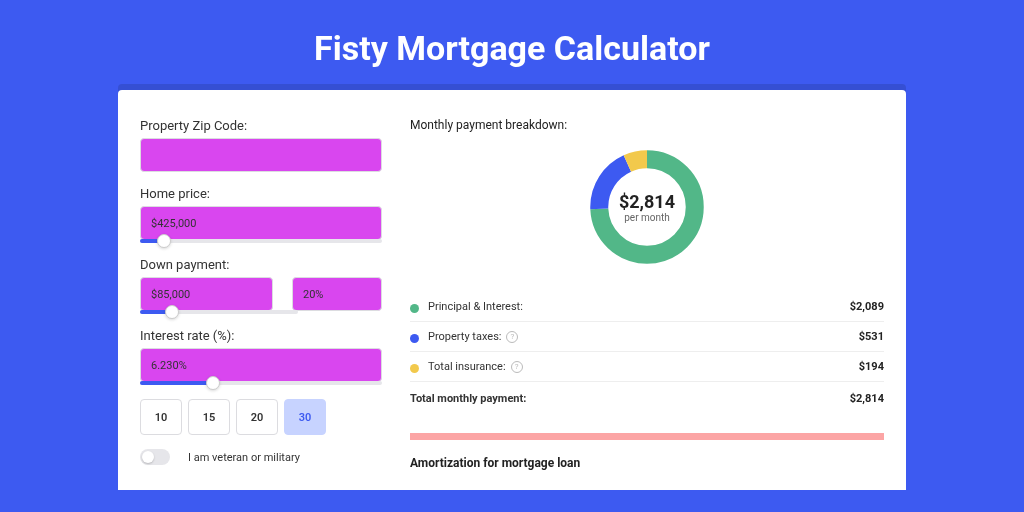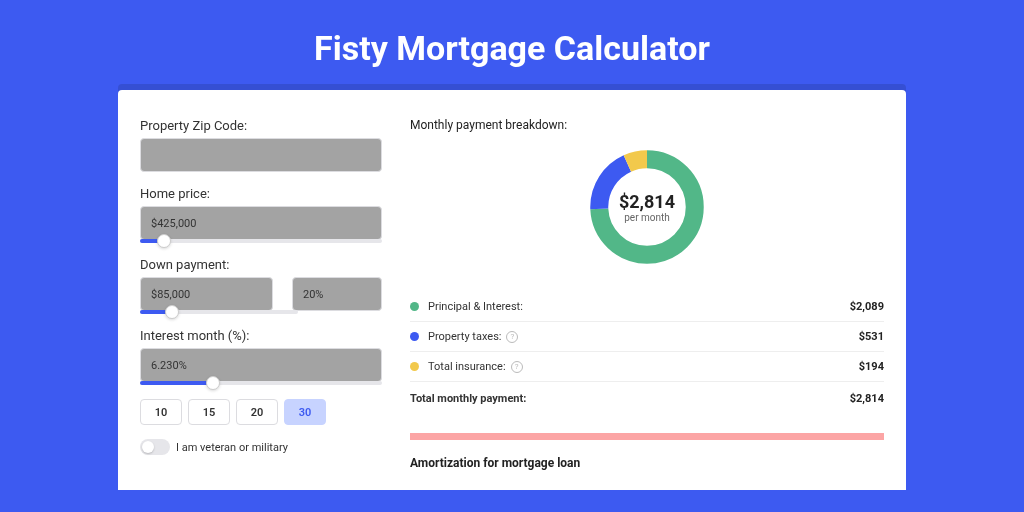--- a/index.html
+++ b/index.html
@@ -4,42 +4,42 @@
 <style>
 *{box-sizing:border-box;margin:0;padding:0;font-family:-apple-system,BlinkMacSystemFont,'Segoe UI',Roboto,Arial,sans-serif}
 body{width:1024px;height:512px;background:#3d5af1;overflow:hidden}
 .outer{width:1024px;height:512px;position:relative}
 h1{color:#fff;font-size:34px;font-weight:700;text-align:center;padding:28px 0 22px}
 .card{background:#fff;width:788px;margin:0 auto;border-radius:4px 4px 0 0;padding:28px 22px 0;display:flex;gap:28px;min-height:400px;box-shadow:0 -6px 0 rgba(0,0,0,.12)}
 .left{width:242px;flex-shrink:0}
 .right{flex:1}
 .field{margin-bottom:14px}
 .label{font-size:13px;color:#333;margin-bottom:5px;display:block}
-.input,.input-split input{width:100%;border:1px solid #dcdce0;border-radius:4px;height:34px;padding:0 10px;font-size:11px;color:#333;background:#a3a3a3}
+.input,.input-split input{width:100%;border:1px solid #dcdce0;border-radius:4px;height:34px;padding:0 10px;font-size:11px;color:#333;background:#d946ef}
 .input-split{display:flex;gap:19px}
 .input-split .wide{flex:1}
 .input-split .narrow{width:90px}
 .slider{position:relative;height:4px;background:#e6e6ea;border-radius:2px;margin-top:-1px}
 .slider-fill{position:absolute;height:100%;background:#3d5af1;border-radius:2px;left:0}
 .slider-thumb{position:absolute;width:14px;height:14px;background:#fff;border:1px solid #ccc;border-radius:50%;top:-5px;transform:translateX(-50%);box-shadow:0 1px 3px rgba(0,0,0,.15)}
 .periods{display:flex;gap:6px}
-.period-btn{width:42px;height:26px;border:1px solid #dcdce0;border-radius:4px;background:#fff;font-size:11px;color:#333;font-weight:600;display:flex;align-items:center;justify-content:center;cursor:pointer}
+.period-btn{width:42px;height:36px;border:1px solid #dcdce0;border-radius:4px;background:#fff;font-size:11px;color:#333;font-weight:600;display:flex;align-items:center;justify-content:center;cursor:pointer}
 .period-btn.active{background:#c7d3ff;border-color:#c7d3ff;color:#3d5af1}
-.toggle-row{display:flex;align-items:center;gap:6px;margin-top:14px}
+.toggle-row{display:flex;align-items:center;gap:18px;margin-top:14px}
 .toggle{width:30px;height:16px;background:#e6e6ea;border-radius:8px;position:relative;cursor:pointer}
 .toggle-knob{width:12px;height:12px;background:#fff;border-radius:50%;position:absolute;top:2px;left:2px;box-shadow:0 1px 2px rgba(0,0,0,.2)}
 .toggle-label{font-size:11px;color:#333}
 .section-title{font-size:12px;font-weight:400;color:#222;margin-bottom:12px}
 .donut-wrap{display:flex;justify-content:center;margin:10px 0 22px}
 .donut{position:relative;width:126px;height:126px}
 .donut svg{width:126px;height:126px;transform:rotate(-90deg)}
 .donut-center{position:absolute;inset:0;display:flex;flex-direction:column;align-items:center;justify-content:center}
 .donut-amount{font-size:18px;font-weight:700;color:#222}
 .donut-sub{font-size:10px;color:#666}
-.legend-row{display:flex;align-items:center;padding:8px 0;border-bottom:1px solid #eee;font-size:11px}
+.legend-row{display:flex;align-items:flex-end;padding:8px 0;border-bottom:1px solid #eee;font-size:11px}
 .legend-row.total{border-bottom:none;font-weight:700;padding-top:10px}
 .dot{width:9px;height:9px;border-radius:50%;margin-right:9px;flex-shrink:0}
 .dot.green{background:#52b788}
 .dot.blue{background:#3d5af1}
 .dot.yellow{background:#f2c94c}
 .legend-label{flex:1;color:#333;display:flex;align-items:center;gap:5px}
 .legend-val{color:#222;font-weight:700}
 .legend-row.total .legend-val{font-weight:700}
 .info-icon{width:12px;height:12px;border:1px solid #bbb;border-radius:50%;display:inline-flex;align-items:center;justify-content:center;font-size:8px;color:#bbb}
 .amort{margin-top:20px;border-top:7px solid #fca5a5;padding-top:16px}
@@ -74,21 +74,21 @@
           <input class="wide" value="$85,000" style="">
           <input class="narrow" value="20%" style="">
         </div>
         <div class="slider" style="width:158px">
           <div class="slider-fill" style="width:20%"></div>
           <div class="slider-thumb" style="left:20%"></div>
         </div>
       </div>
 
       <div class="field">
-        <label class="label">Interest month (%):</label>
+        <label class="label">Interest rate (%):</label>
         <input class="input" value="6.230%" style="">
         <div class="slider">
           <div class="slider-fill" style="width:30%"></div>
           <div class="slider-thumb" style="left:30%"></div>
         </div>
       </div>
 
       <div class="field">
         <div class="periods">
           <div class="period-btn">10</div>

